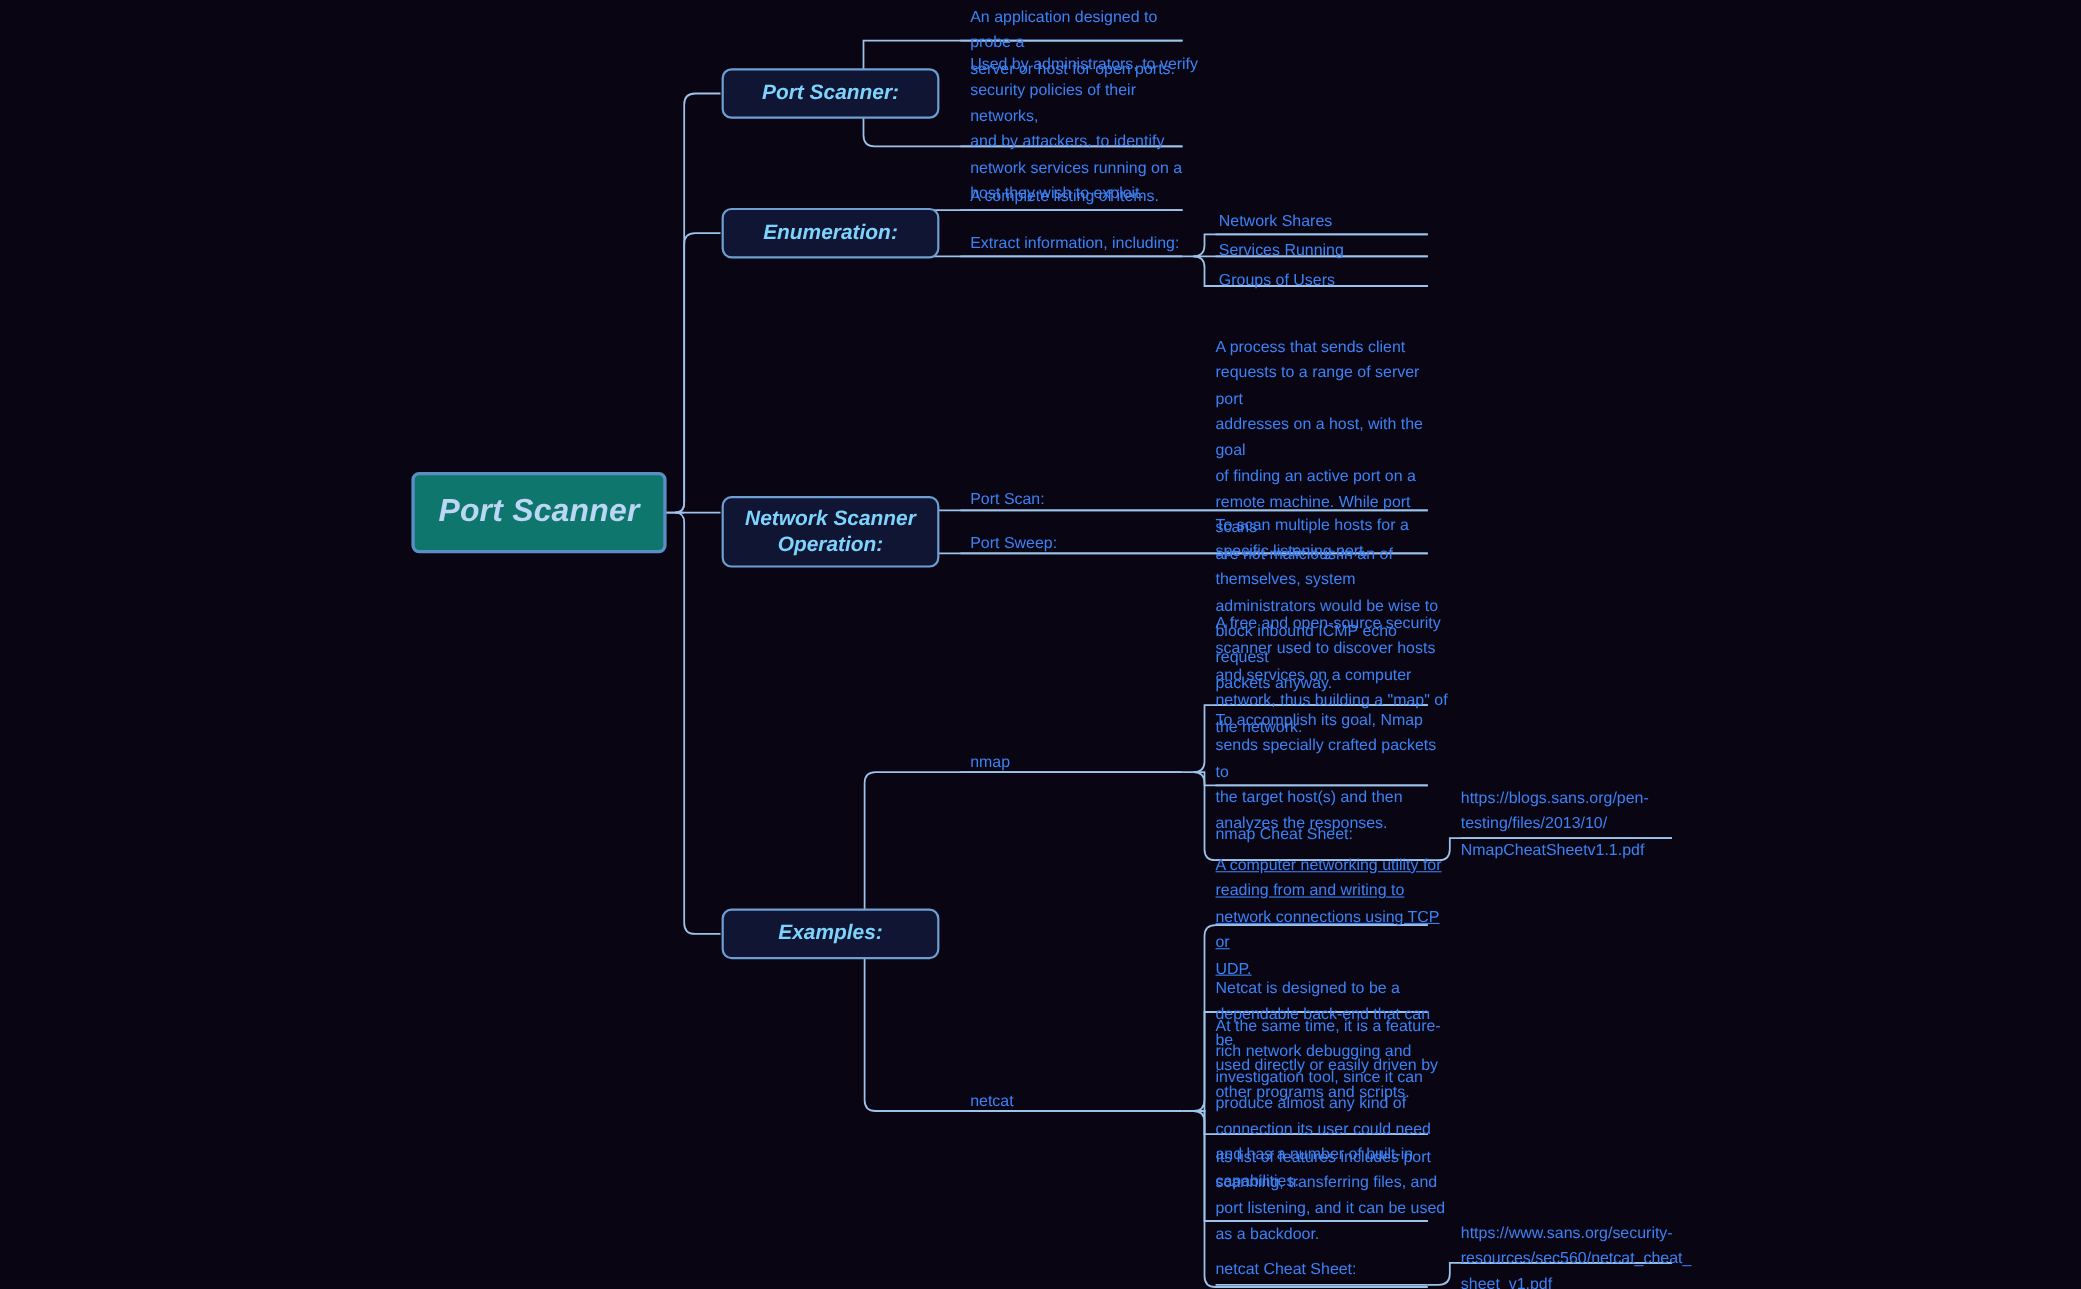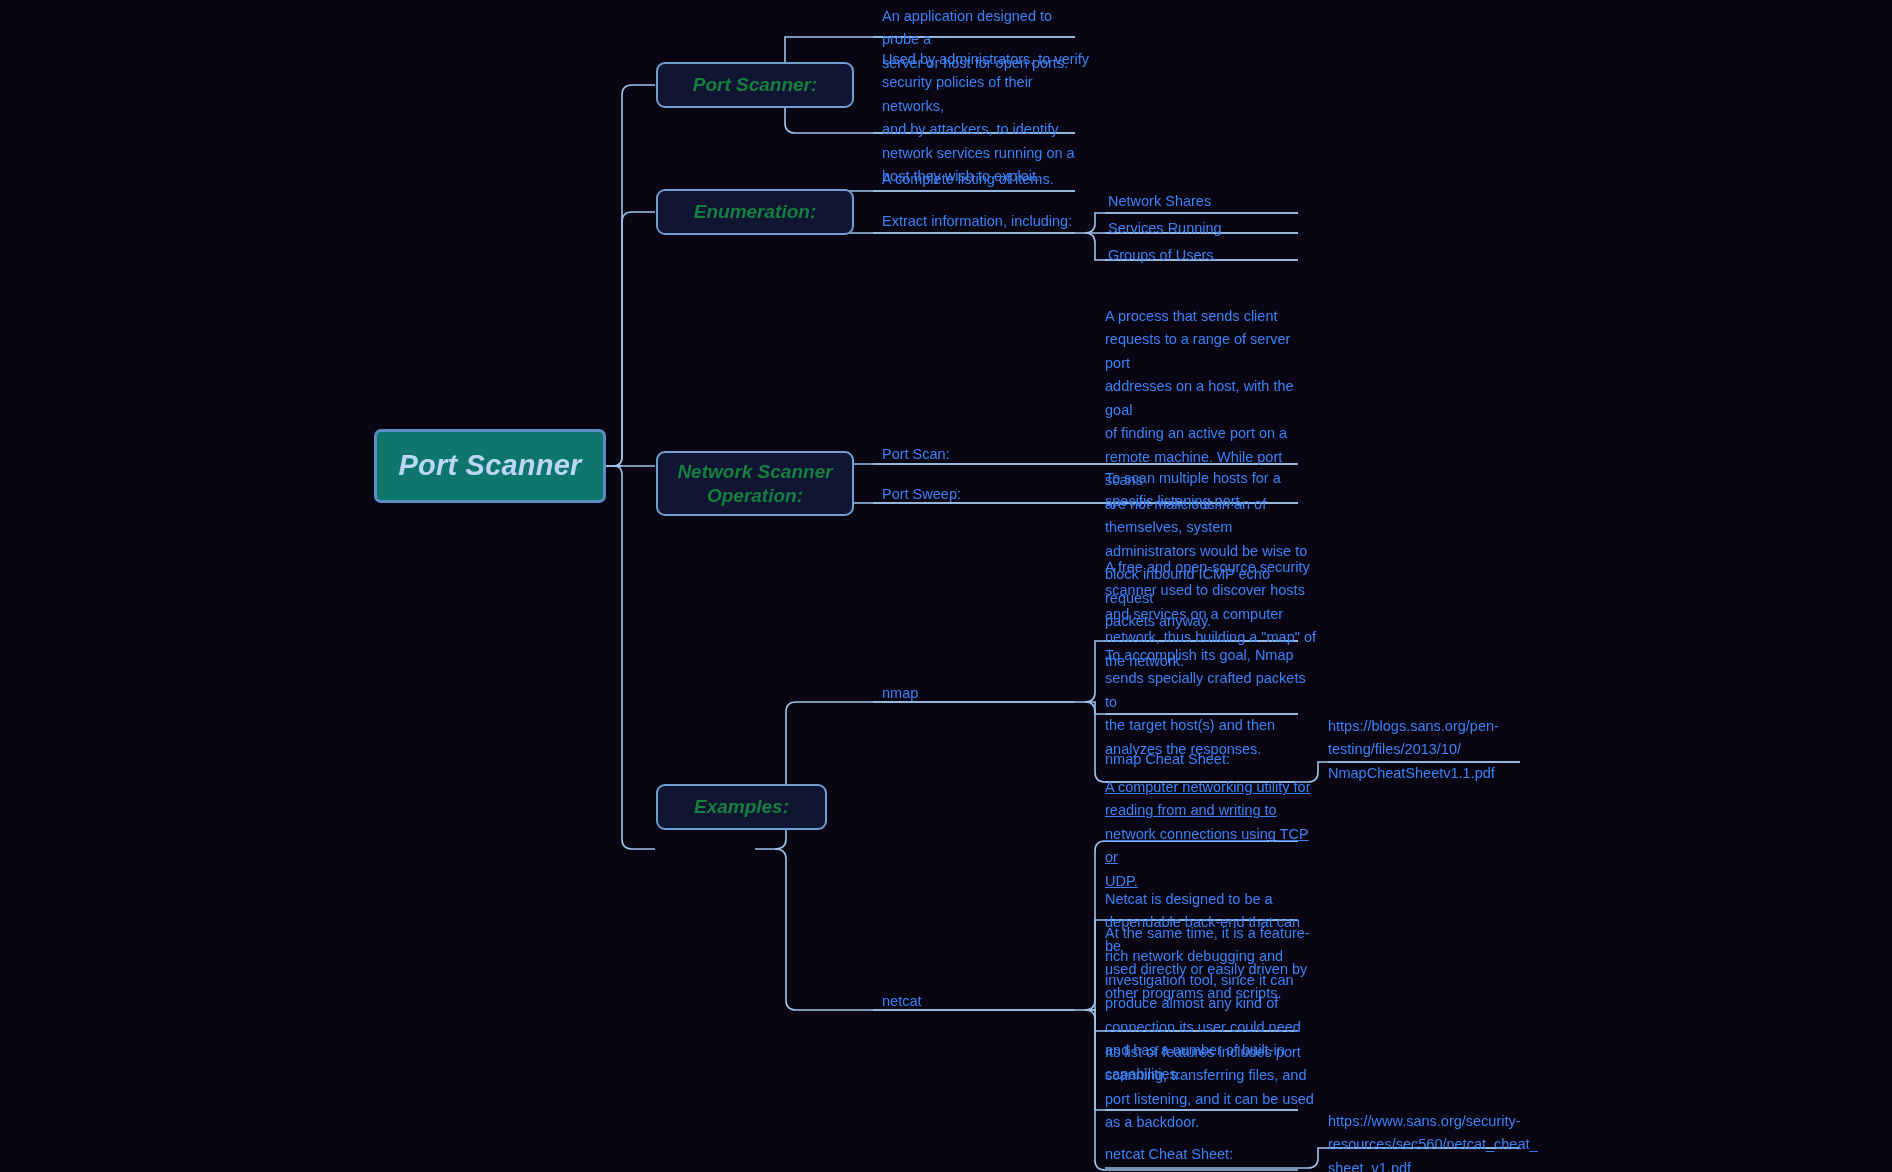--- a/index.html
+++ b/index.html
@@ -53,21 +53,21 @@
     border: 3px solid #5b8ec4;
     border-radius: 7px;
     color: #bcd7f5;
     font-size: 29px;
     letter-spacing: 0.2px;
   }
   .node.level2 {
     background: #0f1533;
     border: 2.5px solid #6f9fd2;
     border-radius: 9px;
-    color: #15803d;
+    color: #7dd3fc;
     font-size: 19px;
   }
 
   
   .leaf {
     position: absolute;
     box-sizing: border-box;
     font-size: 14.5px;
     line-height: 1.62;
     color: #3b82f6;
@@ -162,21 +162,21 @@
 
   <div class="node level2" style="left:656px; top:189px; width:198px; height:46px;">
     <span>Enumeration:</span>
   </div>
 
   <div class="node level2" style="left:656px; top:451px; width:198px; height:65px; white-space:pre-line;">
     <span>Network Scanner
 Operation:</span>
   </div>
 
-  <div class="node level2" style="left:656px; top:784px; width:171px; height:46px;">
+  <div class="node level2" style="left:656px; top:826px; width:198px; height:46px;">
     <span>Examples:</span>
   </div>
 
   <div class="leaf" style="left:882px; top:5px; width:210px;">An application designed to probe a
 server or host for open ports.</div>
 
   <div class="leaf" style="left:882px; top:48px; width:212px;">Used by administrators, to verify
 security policies of their networks,
 and by attackers, to identify
 network services running on a

